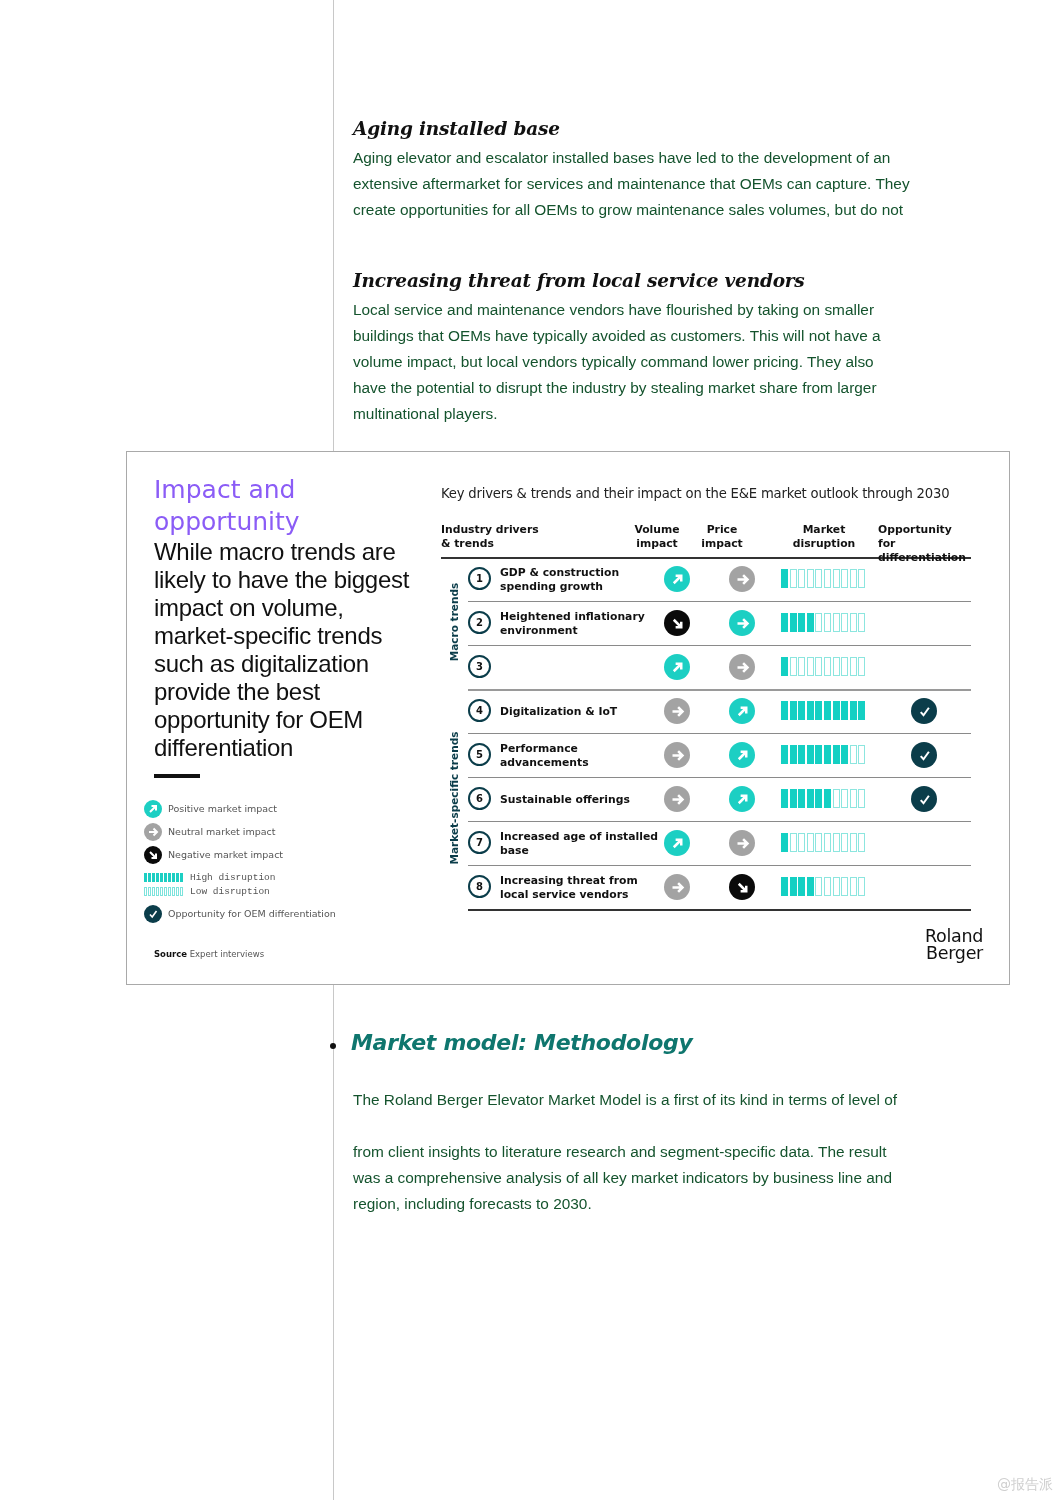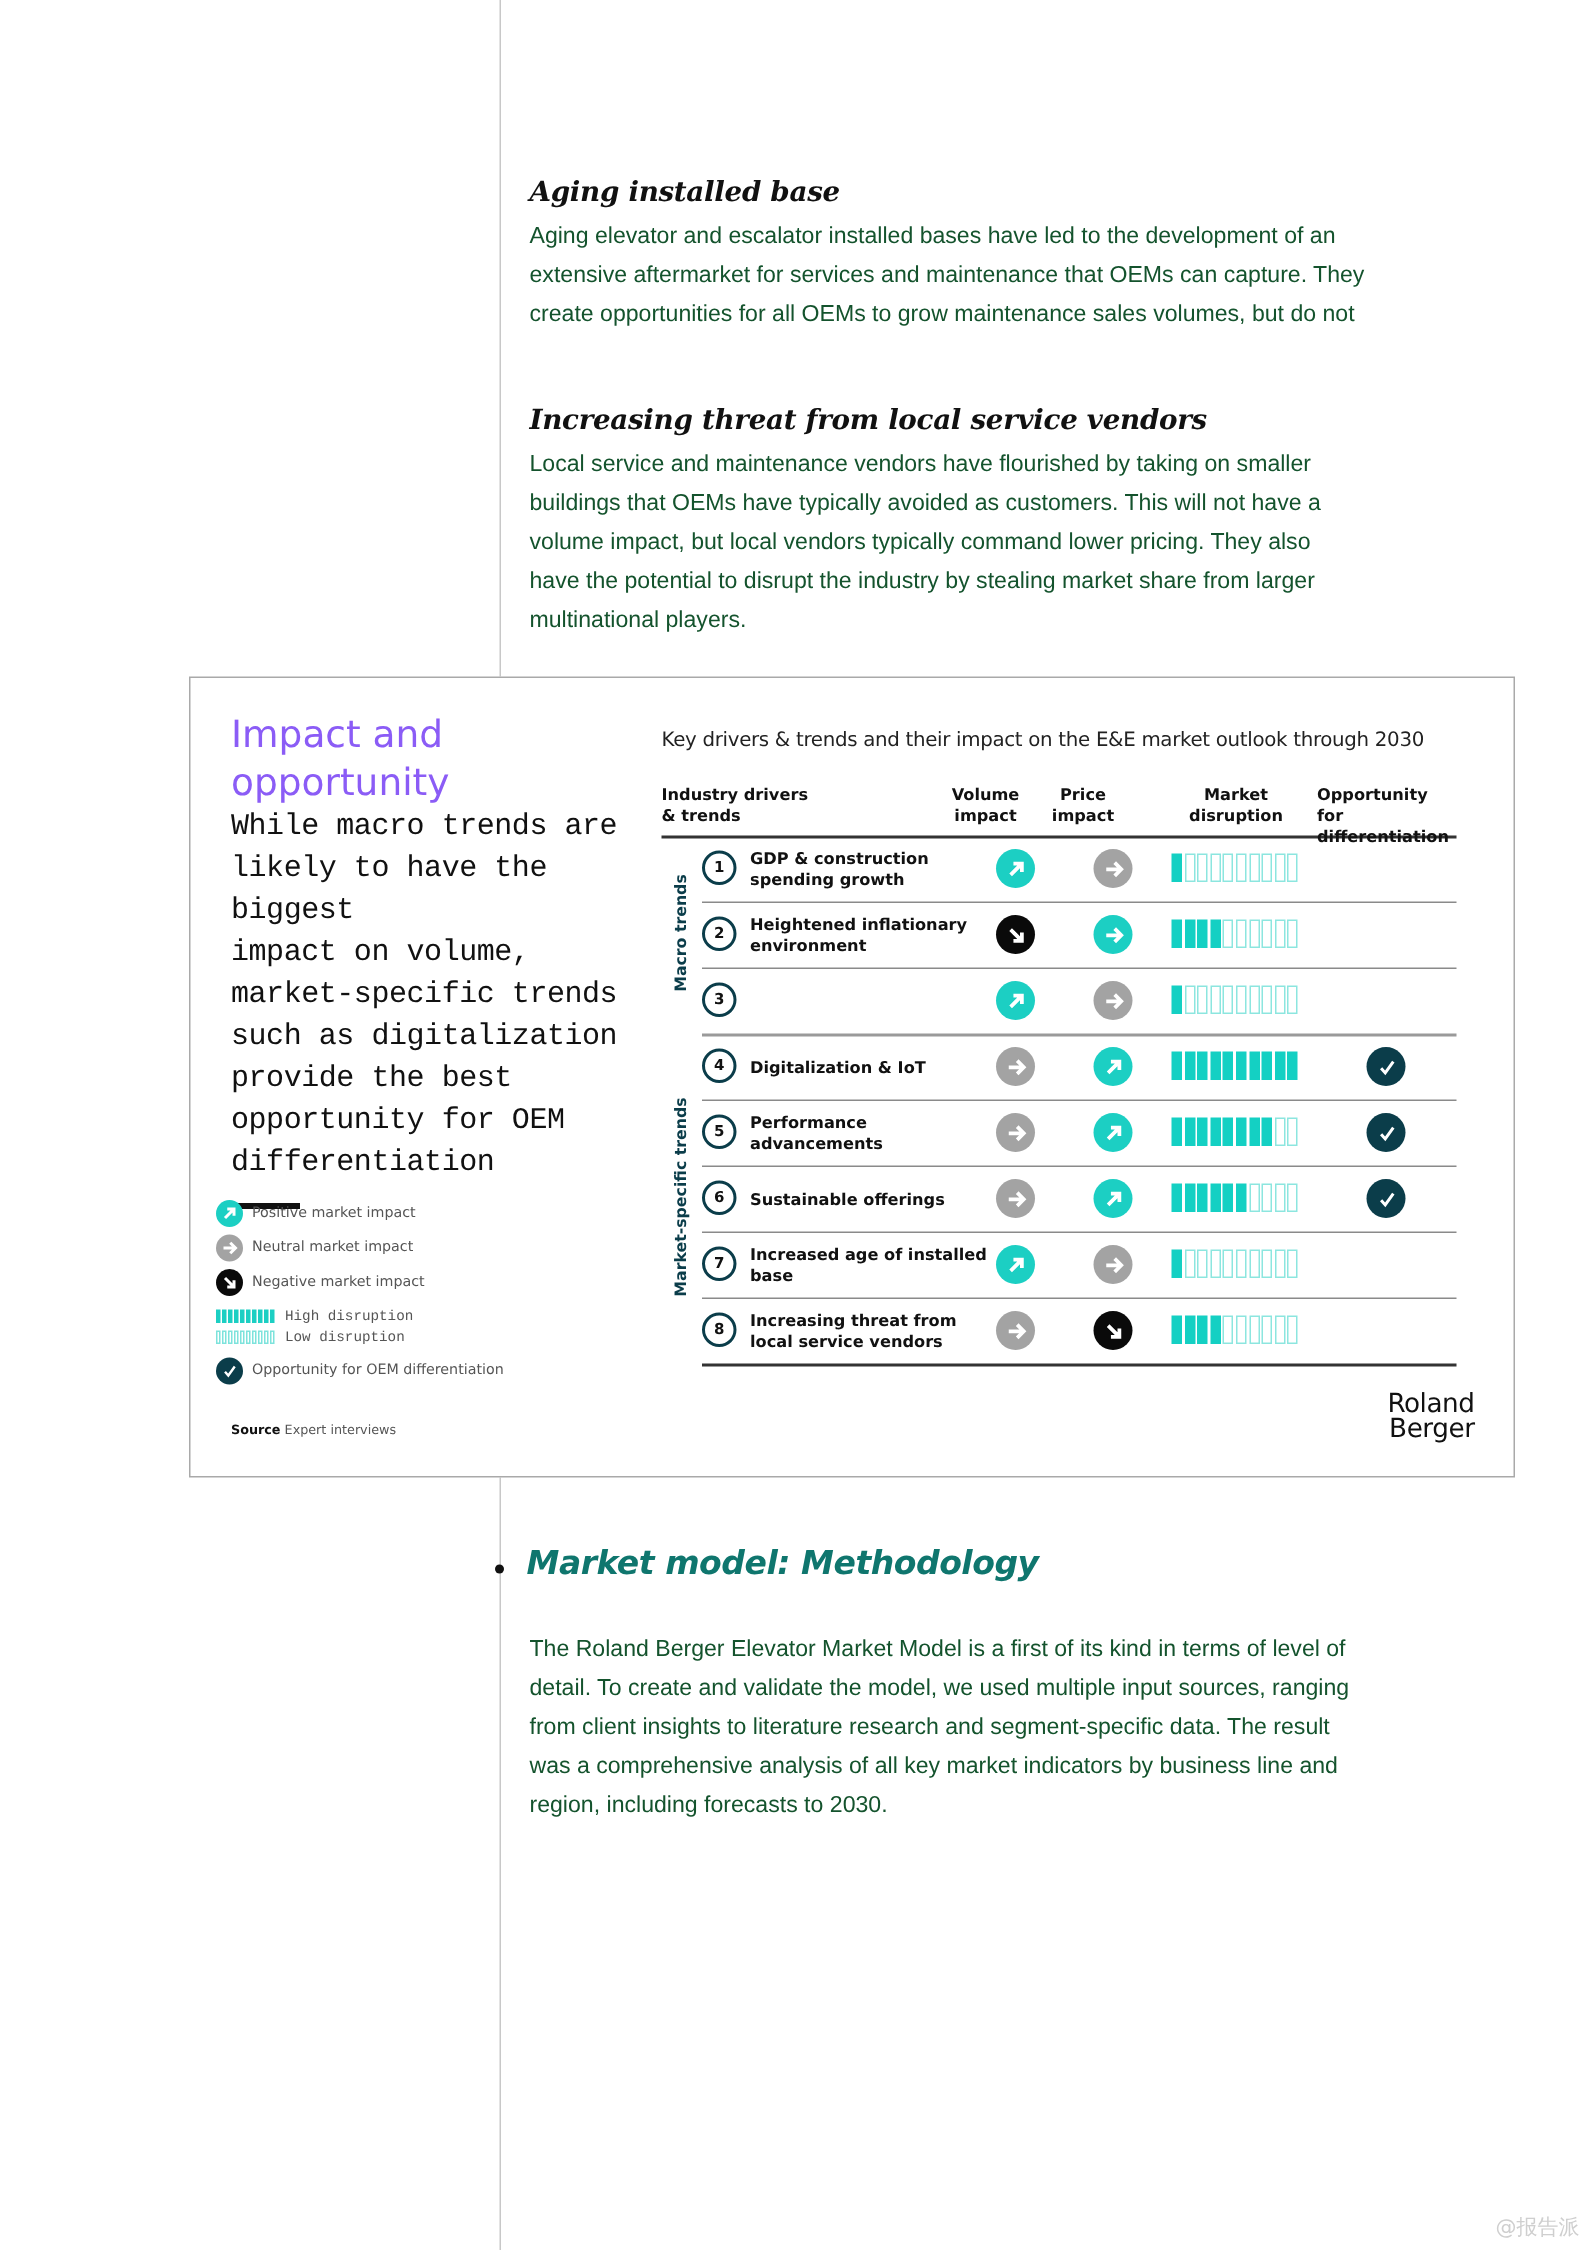--- a/index.html
+++ b/index.html
@@ -8,21 +8,21 @@
     .vline { position: absolute; left: 333px; top: 0; width: 1px; height: 1500px; background: #c8c8c8; }
 
     .section { position: absolute; left: 353px; width: 630px; }
     .sec-title { font-family: "DejaVu Serif", serif; font-style: italic; font-weight: bold; font-size: 18.5px; color: #111; margin: 0 0 6px 0; letter-spacing: -0.2px; }
     .sec-body { font-family: "Liberation Sans", sans-serif; font-size: 15.4px; line-height: 26px; color: #14532d; margin: 0; }
 
     
     .card { position: absolute; left: 126px; top: 451px; width: 882px; height: 532px; border: 1.5px solid #a9a9a9; background: #fff; }
     .card-left { position: absolute; left: 27px; top: 22px; width: 265px; }
     .card-title { font-family: "DejaVu Sans", sans-serif; font-weight: normal; font-size: 25px; line-height: 32px; color: #8b5cf6; margin: 0; }
-    .card-intro { font-family: Liberation Mono, monospace; font-size: 20px; line-height: 28px; color: #111; margin: 0; letter-spacing: -0.3px; }
+    .card-intro { font-family: Liberation Sans, sans-serif; font-size: 24px; line-height: 28px; color: #111; margin: 0; letter-spacing: -0.3px; }
     .card-rule { width: 46px; height: 4px; background: #111; margin-top: 12px; }
 
     .legend { position: absolute; left: 17px; top: 345px; }
     .legend-item { display: flex; align-items: center; height: 23px; }
     .legend-item .txt { font-size: 9.5px; color: #555; margin-left: 6px; }
     .legend-dis { display: flex; align-items: center; height: 14px; }
     .legend-dis .txt { font-size: 9.5px; color: #555; margin-left: 7px; font-family: Liberation Mono, monospace; }
     .source { position: absolute; left: 27px; top: 497px; font-size: 8.5px; color: #555; }
     .source b { color: #111; }
 
@@ -444,20 +444,20 @@
     <span>Roland</span><br>
     <span>Berger</span>
   </div>
 </div>
 
 <div class="mm-bullet"></div>
 <h2 class="mm-title">Market model: Methodology</h2>
 <div class="mm-body">
   <p class="sec-body">
     <span>The Roland Berger Elevator Market Model is a first of its kind in terms of level of</span><br>
-    <span>detail. To create and validate the model, we used multiple input sources, ranging</span><br>
+    <br>
     <span>from client insights to literature research and segment-specific data. The result</span><br>
     <span>was a comprehensive analysis of all key market indicators by business line and</span><br>
     <span>region, including forecasts to 2030.</span>
   </p>
 </div>
 
 <div class="watermark">@报告派</div>
 
 </body></html>

